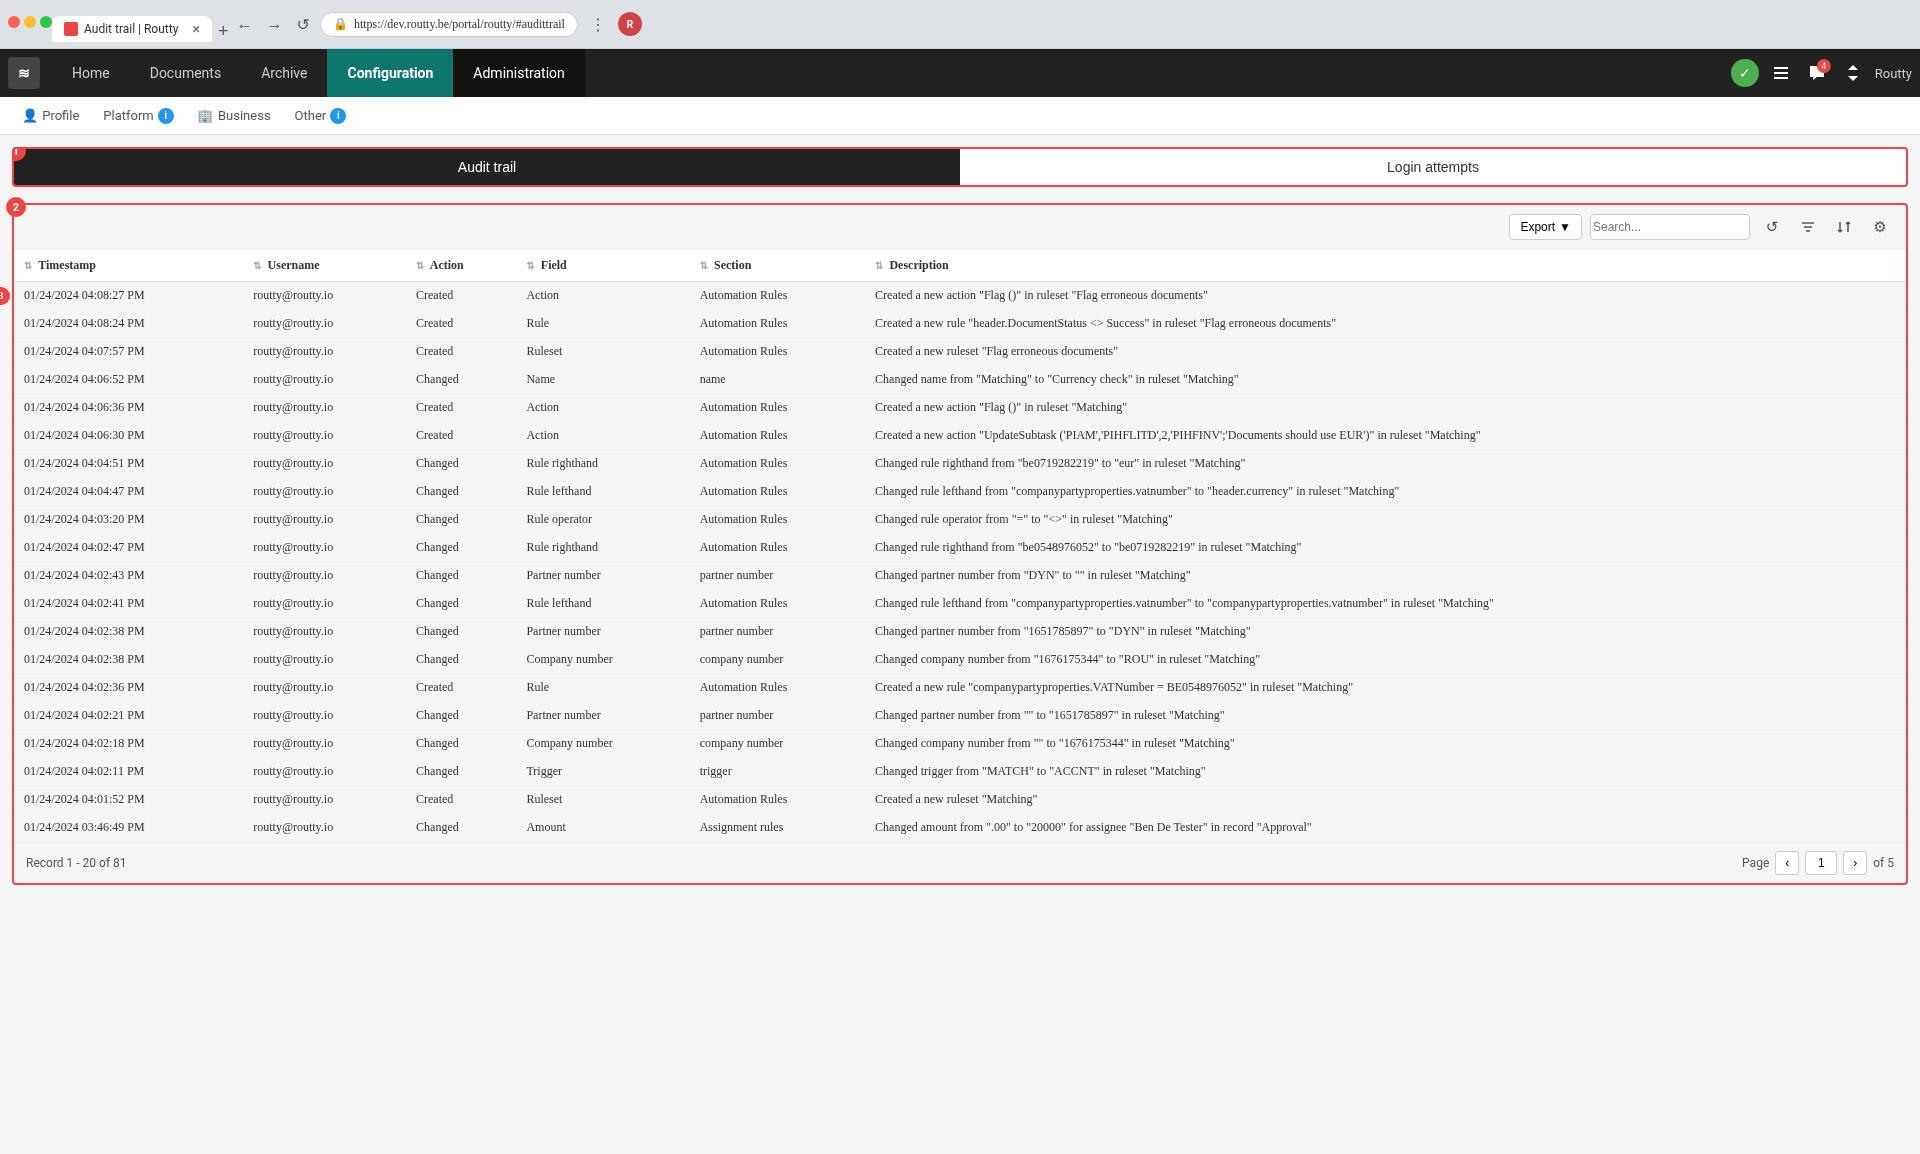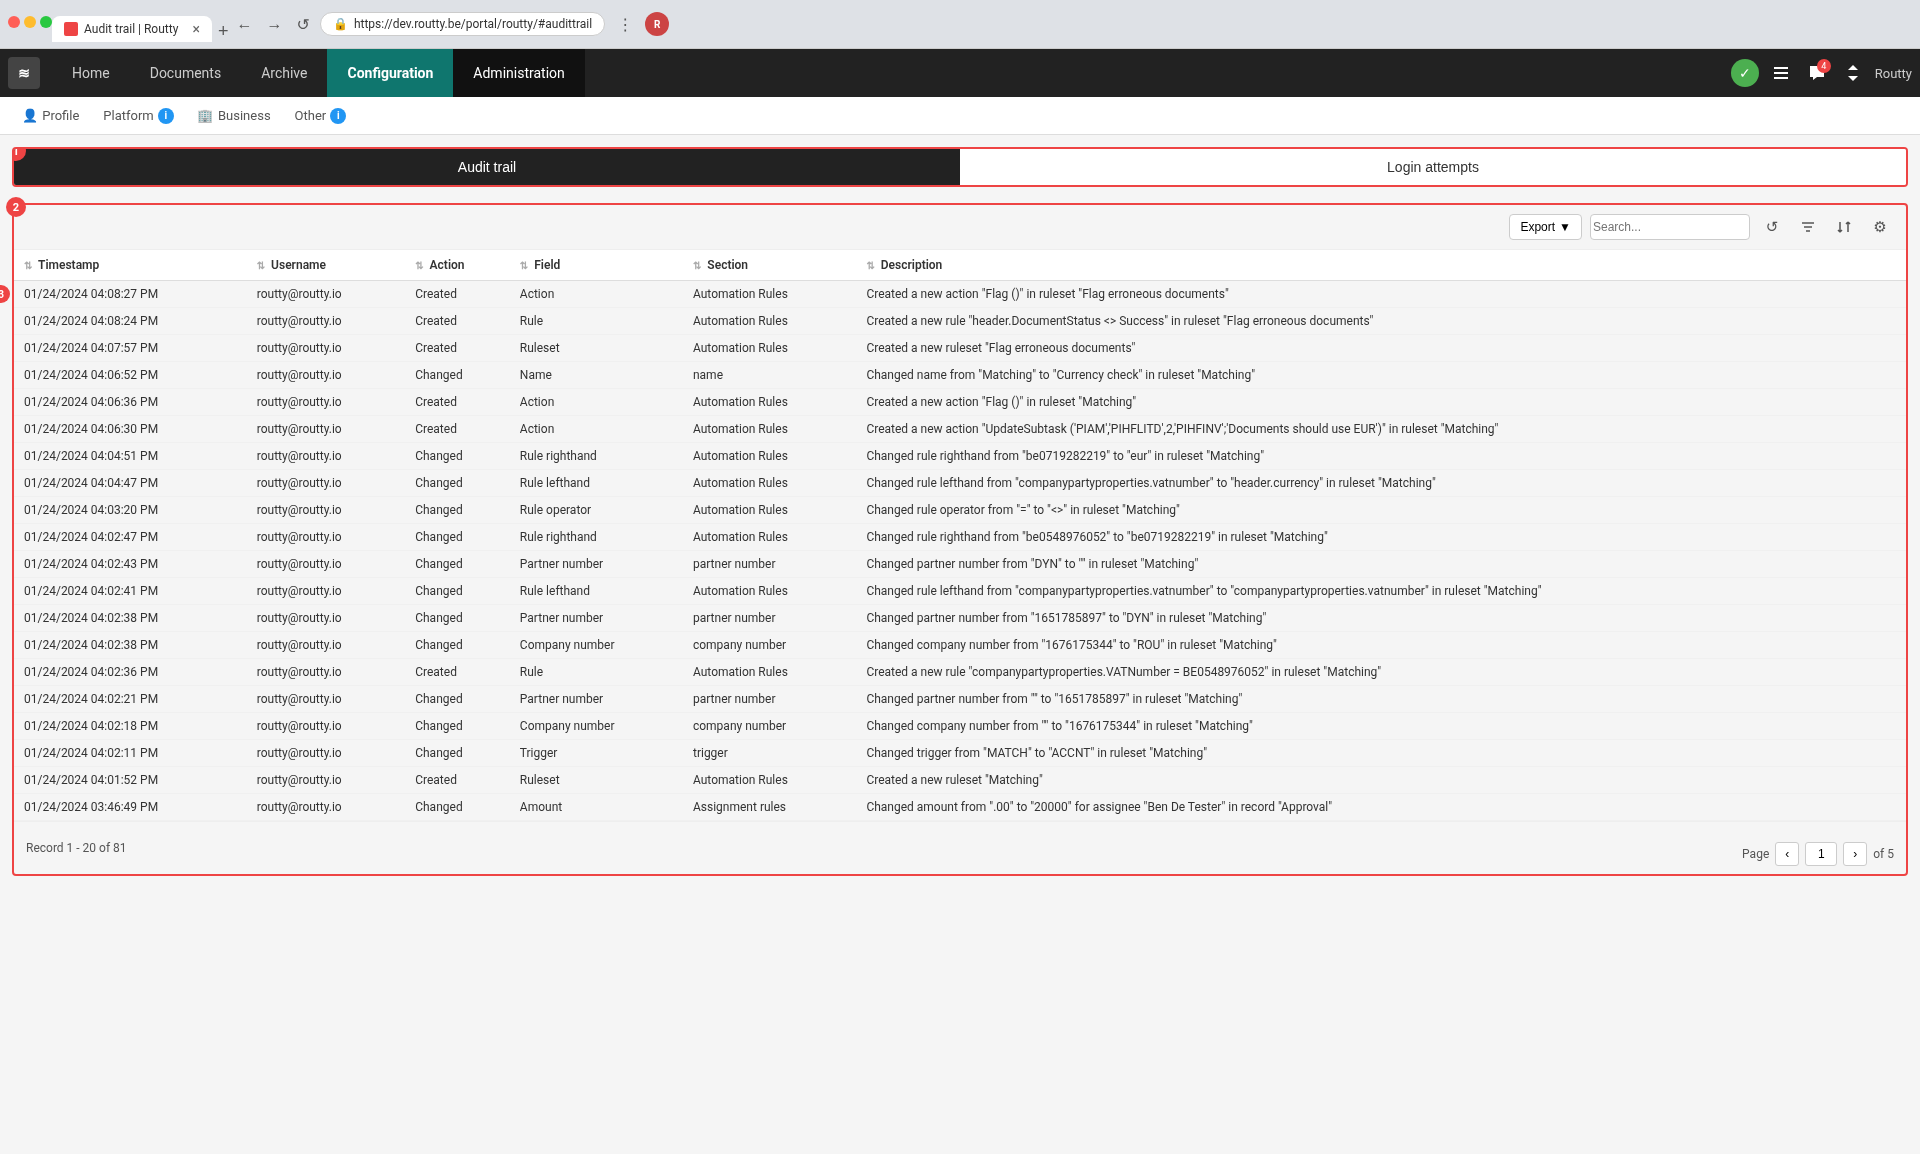--- a/index.html
+++ b/index.html
@@ -49,28 +49,28 @@
 
     
     .table-section { border: 2px solid #e44; border-radius: 4px; position: relative; }
     .section-badge { position: absolute; left: -8px; top: -8px; background: #e44; color: white; border-radius: 50%; width: 20px; height: 20px; display: flex; align-items: center; justify-content: center; font-size: 11px; font-weight: bold; z-index: 10; }
     .table-toolbar { display: flex; align-items: center; justify-content: flex-end; padding: 8px 12px; gap: 8px; border-bottom: 1px solid #eee; }
     .export-btn { border: 1px solid #ccc; background: #fff; padding: 5px 10px; border-radius: 4px; cursor: pointer; font-size: 12px; display: flex; gap: 4px; }
     .search-input { border: 1px solid #ccc; padding: 5px 2px; border-radius: 4px; font-size: 12px; width: 160px; color: #aaa; }
     .toolbar-icon-btn { width: 28px; height: 28px; border: none; background: none; cursor: pointer; display: flex; align-items: center; justify-content: center; color: #555; font-size: 15px; border-radius: 3px; }
 
     
-    .data-table { width: 100%; border-collapse: collapse; font-size: 12px; }
+    .data-table { width: 100%; border-collapse: collapse; font-size: 12px; font-family: Liberation Serif, serif; }
     .data-table th { padding: 8px 10px; text-align: left; font-weight: 600; color: #333; border-bottom: 1px solid #ddd; background: #fff; white-space: nowrap; cursor: pointer; }
     .data-table th .sort-icon { color: #aaa; font-size: 10px; margin-right: 3px; }
     .data-table td { padding: 6px 10px; border-bottom: 1px solid #f0f0f0; color: #333; vertical-align: top; }
 
     
     .pagination { display: flex; align-items: center; justify-content: space-between; padding: 8px 12px; font-size: 12px; color: #555; border-top: 1px solid #eee; }
-    .page-nav { display: flex; align-items: center; gap: 6px; margin-top: 12px; }
+    .page-nav { display: flex; align-items: center; gap: 6px; }
     .page-btn { border: 1px solid #ccc; background: #fff; width: 24px; height: 24px; display: flex; align-items: center; justify-content: center; border-radius: 3px; cursor: pointer; font-size: 12px; }
     .page-input { width: 32px; height: 24px; border: 1px solid #ccc; text-align: center; border-radius: 3px; font-size: 12px; }
   </style>
 </head>
 <body>
 
 <div class="browser-chrome">
   <div style="display:flex;width:100%;">
 
     <div style="display:flex;align-items:center;justify-content:space-between;padding-bottom:4px;">
@@ -89,21 +89,21 @@
       </div>
       <button class="tab-new">+</button>
     </div>
 
     <div class="browser-controls" style="padding-top:4px;">
       <button style="background:none;border:none;font-size:16px;cursor:pointer;color:#555;">←</button>
       <button style="background:none;border:none;font-size:16px;cursor:pointer;color:#555;">→</button>
       <button style="background:none;border:none;font-size:16px;cursor:pointer;color:#555;">↺</button>
       <div class="address-bar">
         <span class="lock-icon">🔒</span>
-        <span style="font-size:12px;color:#333;">https://dev.routty.be/portal/routty/#audittrail</span>
+        <span style="font-size:12px;color:#333;font-family:Liberation Serif, serif;">https://dev.routty.be/portal/routty/#audittrail</span>
       </div>
       <div class="browser-actions">
         <div class="browser-action-btn">⋮</div>
         <div class="profile-circle">
           <span>R</span>
         </div>
       </div>
     </div>
   </div>
 </div>

